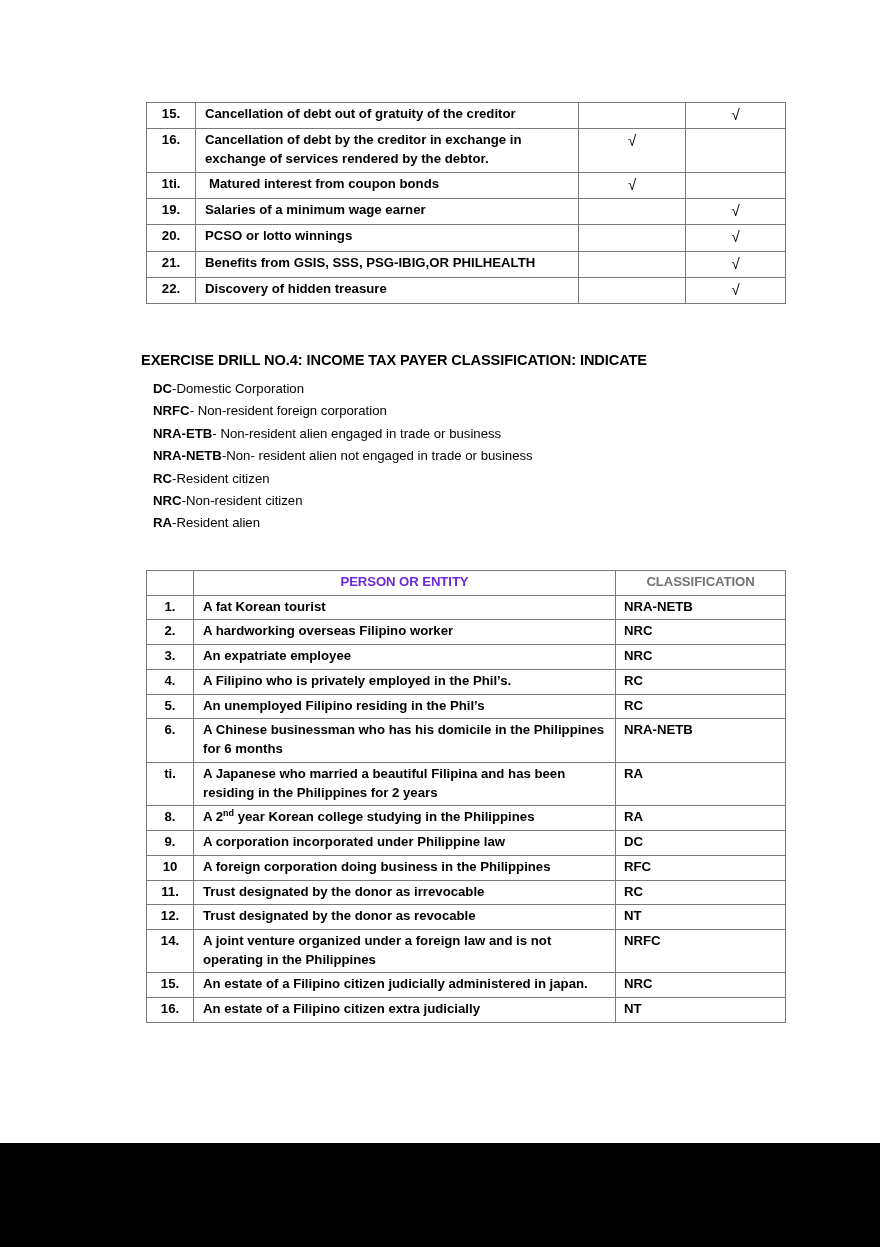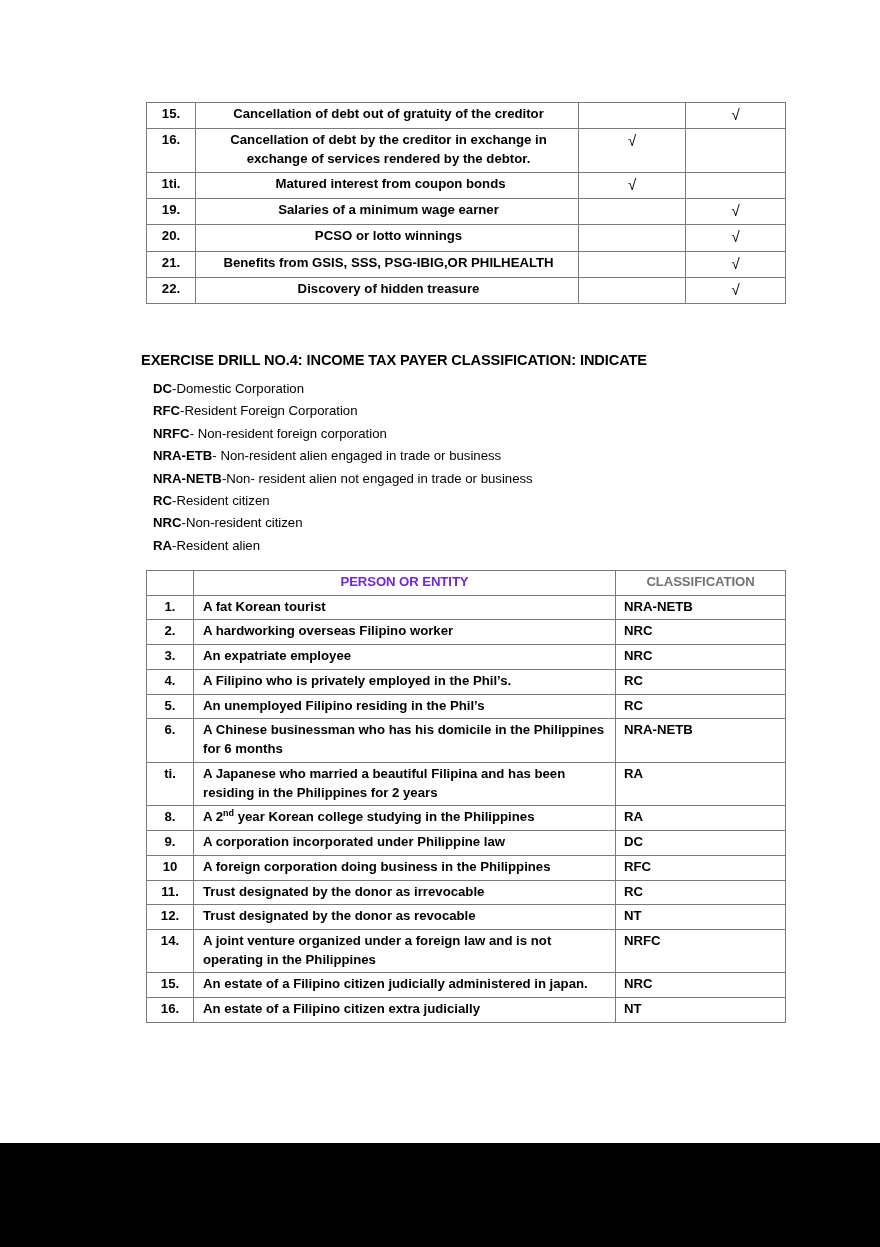--- a/index.html
+++ b/index.html
@@ -62,21 +62,20 @@
     padding-right: 2px;
   }
   #table-income td.mark {
     text-align: center;
     font-size: 15px;
     font-weight: normal;
     padding-top: 1px;
   }
   #table-income td.item {
     padding-left: 9px;
-    text-align: center;
   }
   #table-income td.item.indent {
     padding-left: 13px;
   }
 
   
   .section-heading {
     position: absolute;
     left: 141px;
     top: 352px;
@@ -196,21 +195,20 @@
           <td class="mark"></td>
           <td class="mark">√</td>
         </tr>
       </tbody>
   </table>
 
   <div class="section-heading">EXERCISE DRILL NO.4: INCOME TAX PAYER CLASSIFICATION: INDICATE</div>
 
   <div class="defs" id="defs-container">
       <div class="def-line"><span class="abbr">DC</span><span class="expand">-Domestic Corporation</span></div>
-      <div class="def-line"><span class="abbr">RFC</span><span class="expand">-Resident Foreign Corporation</span></div>
       <div class="def-line"><span class="abbr">NRFC</span><span class="expand">- Non-resident foreign corporation</span></div>
       <div class="def-line"><span class="abbr">NRA-ETB</span><span class="expand">- Non-resident alien engaged in trade or business</span></div>
       <div class="def-line"><span class="abbr">NRA-NETB</span><span class="expand">-Non- resident alien not engaged in trade or business</span></div>
       <div class="def-line"><span class="abbr">RC</span><span class="expand">-Resident citizen</span></div>
       <div class="def-line"><span class="abbr">NRC</span><span class="expand">-Non-resident citizen</span></div>
       <div class="def-line"><span class="abbr">RA</span><span class="expand">-Resident alien</span></div>
     </div>
 
   <table class="doc-table" id="table-classification">
     <colgroup>

